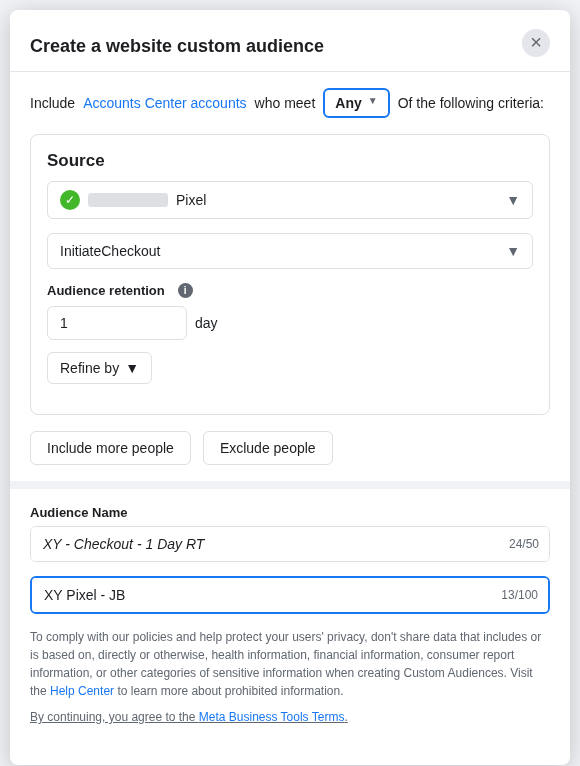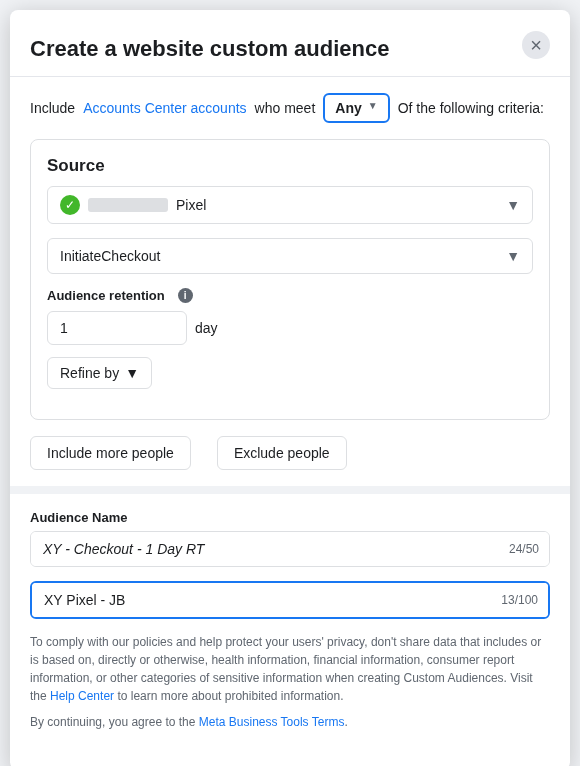--- a/index.html
+++ b/index.html
@@ -29,21 +29,21 @@
 
     .modal-header {
       display: flex;
       justify-content: space-between;
       align-items: center;
       padding: 18px 20px 14px 20px;
       border-bottom: 1px solid #e4e6eb;
     }
 
     .modal-title {
-      font-size: 22px;
+      font-size: 18px;
       font-weight: 700;
       color: #1c1e21;
       margin-top: 8px;
     }
 
     .close-btn {
       background: none;
       border: none;
       cursor: pointer;
       font-size: 20px;
@@ -237,21 +237,21 @@
       cursor: pointer;
       background: white;
       font-size: 14px;
       color: #1c1e21;
       font-weight: 500;
       margin-top: 12px;
     }
 
     .people-buttons {
       display: flex;
-      gap: 26px;
+      gap: 12px;
       padding: 0 0 16px 0;
     }
 
     .people-btn {
       border: 1px solid #dddfe2;
       border-radius: 6px;
       padding: 8px 16px;
       cursor: pointer;
       background: white;
       font-size: 14px;
@@ -336,20 +336,21 @@
 
     .privacy-text a {
       color: #1877f2;
       text-decoration: none;
     }
 
     .terms-text {
       font-size: 12px;
       color: #606770;
       margin-bottom: 25px;
+      text-decoration: underline;
     }
 
     .terms-text a {
       color: #1877f2;
       text-decoration: none;
     }
   </style>
 </head>
 <body>
 

